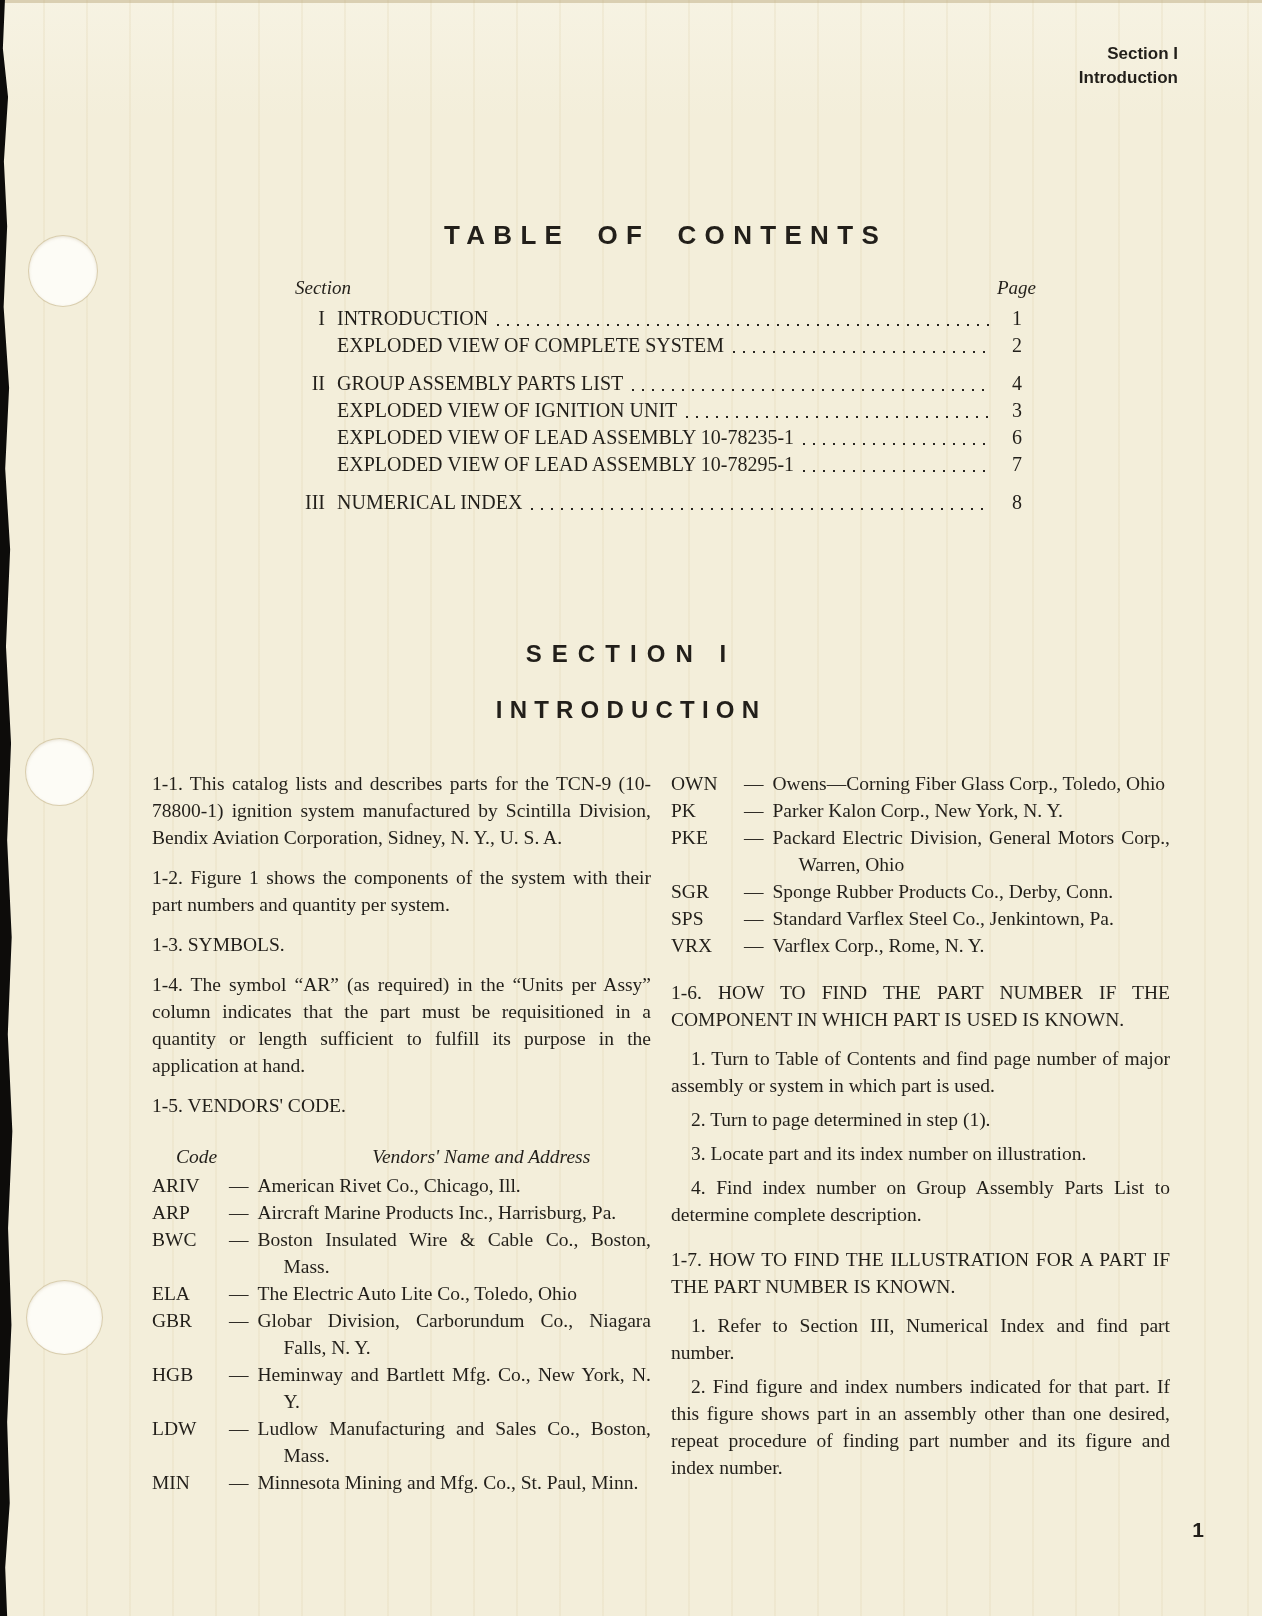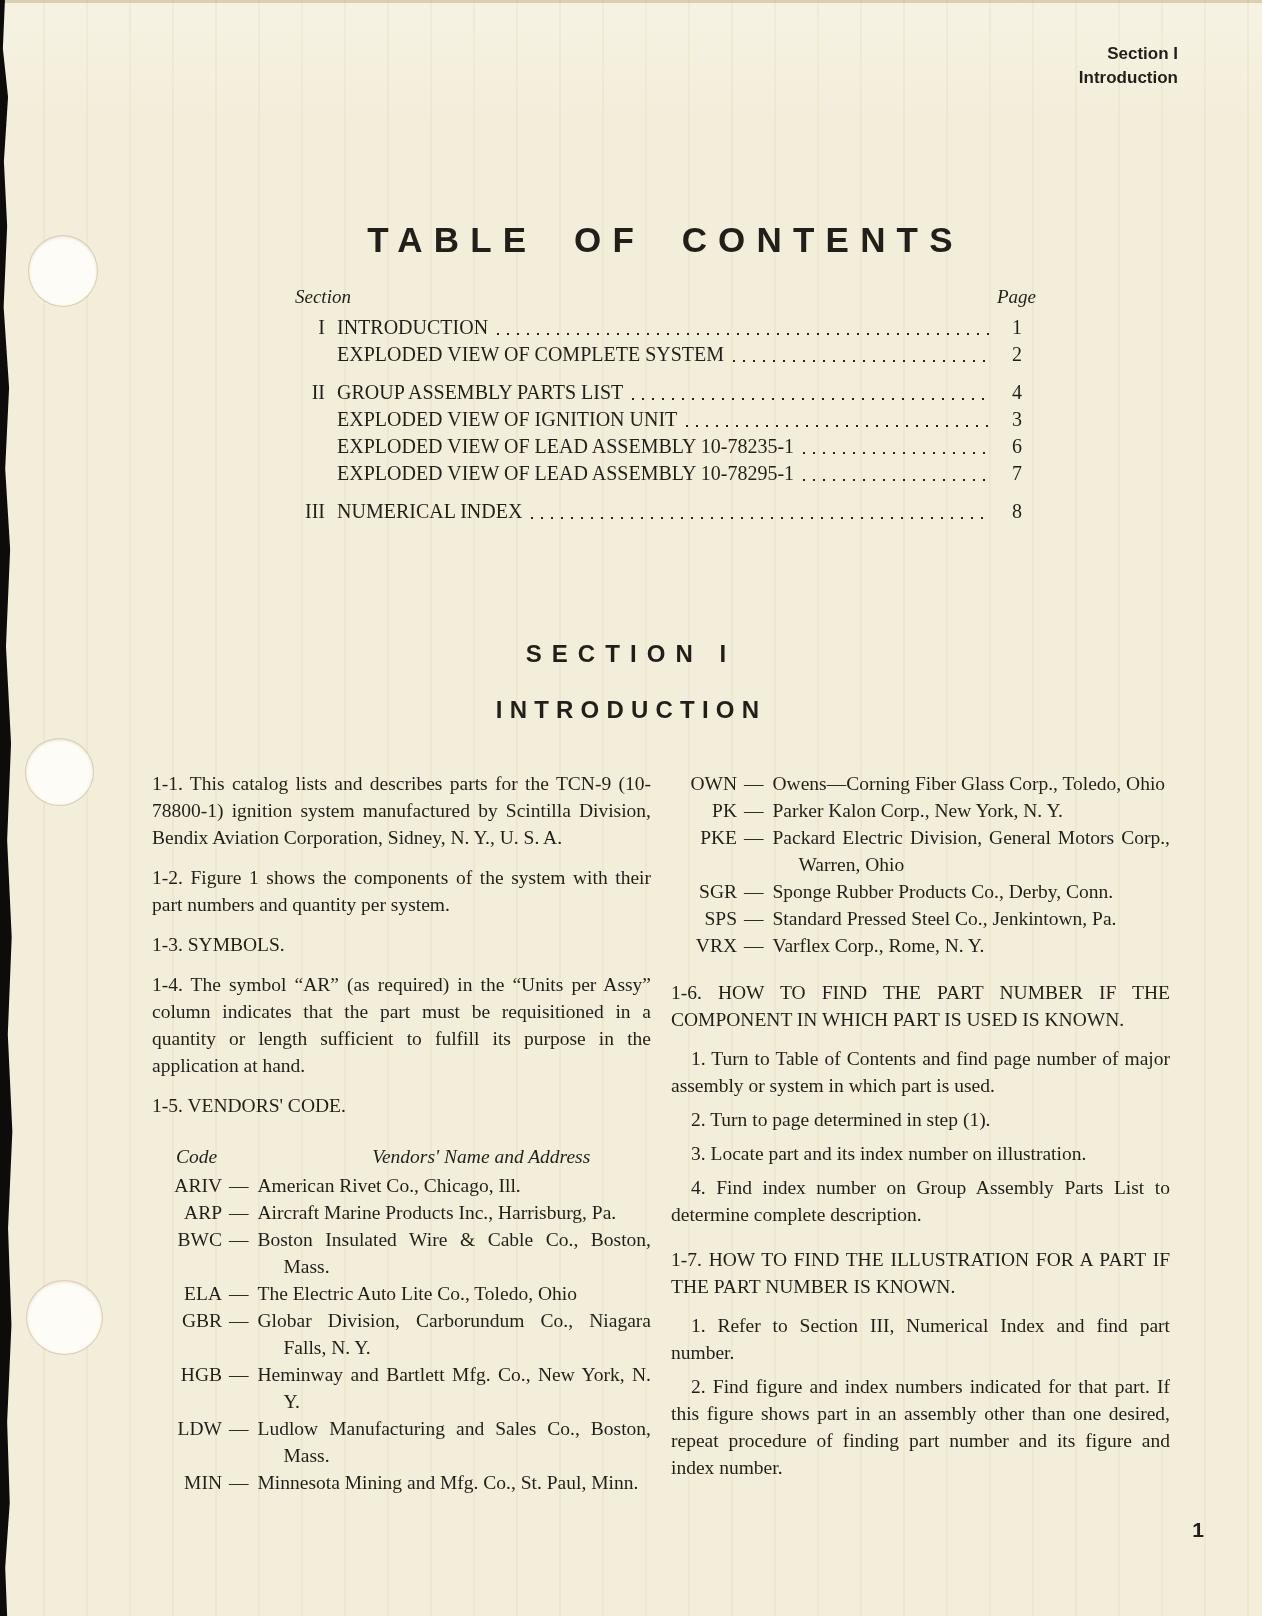--- a/index.html
+++ b/index.html
@@ -29,21 +29,21 @@
   .hole-1{left:29px;top:236px;width:68px;height:70px;}
   .hole-2{left:26px;top:739px;width:67px;height:66px;}
   .hole-3{left:27px;top:1281px;width:75px;height:73px;}
 
   .sans{font-family:"Liberation Sans", sans-serif;font-weight:bold;}
 
   .header-doc{position:absolute;top:44px;left:0;right:0;text-align:center;font-size:21px;letter-spacing:1px;}
   .header-sec{position:absolute;top:42px;right:84px;text-align:right;font-size:17px;line-height:1.4;}
 
   .toc{position:absolute;top:220px;left:295px;width:741px;}
-  .toc-title{text-align:center;font-size:35px;letter-spacing:0.32em;word-spacing:0.45em;margin-bottom:26px;}
+  .toc-title{text-align:center;font-size:26px;letter-spacing:0.32em;word-spacing:0.45em;margin-bottom:26px;}
   .toc-labels{display:flex;justify-content:space-between;font-style:italic;font-size:19px;margin-bottom:6px;}
   .toc-group{margin-bottom:11px;}
   .toc-row{display:flex;align-items:baseline;font-size:20px;line-height:27px;}
   .toc-num{width:30px;flex-shrink:0;text-align:right;margin-right:12px;}
   .toc-row-title{white-space:nowrap;}
   .toc-dots{flex:1;align-self:stretch;margin:0 8px 0 5px;
     background-image:radial-gradient(circle, #27241f 1.3px, rgba(0,0,0,0) 1.5px);
     background-size:10px 4px;background-repeat:repeat-x;background-position:left calc(100% - 5px);}
   .toc-page{width:38px;flex-shrink:0;text-align:center;}
 
@@ -53,21 +53,21 @@
 
   .columns{position:absolute;top:770px;left:152px;width:1046px;display:flex;gap:20px;}
   .col{width:499px;font-size:19.5px;line-height:27px;text-align:justify;}
   .col p{margin:0 0 13px 0;}
   .col p.tight{margin-bottom:24px;}
 
   .vend-labels{display:flex;font-style:italic;margin-bottom:2px;}
   .vend-labels .vl-code{margin-left:24px;}
   .vend-labels .vl-name{margin-left:155px;}
   .vendor{display:flex;align-items:baseline;}
-  .v-code{width:70px;flex-shrink:0;text-align:right;}
+  .v-code{width:70px;flex-shrink:0;}
   .v-dash{flex-shrink:0;margin:0 9px 0 7px;}
   .v-name{flex:1;text-align:justify;padding-left:26px;text-indent:-26px;}
 
   .rc-vendor .v-code{width:66px;}
   .r-heading{margin:20px 0 12px 0 !important;}
   .step{text-indent:20px;margin:0 0 7px 0 !important;}
   .gap-top{margin-top:18px !important;}
 
   .page-num{position:absolute;right:58px;top:1518px;font-size:21px;}
 </style>
@@ -221,21 +221,21 @@
         <span class="v-name">Packard Electric Division, General Motors Corp., Warren, Ohio</span>
       </div>
       <div class="vendor rc-vendor">
         <span class="v-code">SGR</span>
         <span class="v-dash">—</span>
         <span class="v-name">Sponge Rubber Products Co., Derby, Conn.</span>
       </div>
       <div class="vendor rc-vendor">
         <span class="v-code">SPS</span>
         <span class="v-dash">—</span>
-        <span class="v-name">Standard Pressed Steel Co., Jenkintown, Pa.</span>
+        <span class="v-name">Standard Varflex Steel Co., Jenkintown, Pa.</span>
       </div>
       <div class="vendor rc-vendor">
         <span class="v-code">VRX</span>
         <span class="v-dash">—</span>
         <span class="v-name">Varflex Corp., Rome, N. Y.</span>
       </div>
 
       <p class="r-heading">1-6. HOW TO FIND THE PART NUMBER IF THE COMPONENT IN WHICH PART IS USED IS KNOWN.</p>
       <p class="step">1. Turn to Table of Contents and find page number of major assembly or system in which part is used.</p>
       <p class="step">2. Turn to page determined in step (1).</p>

